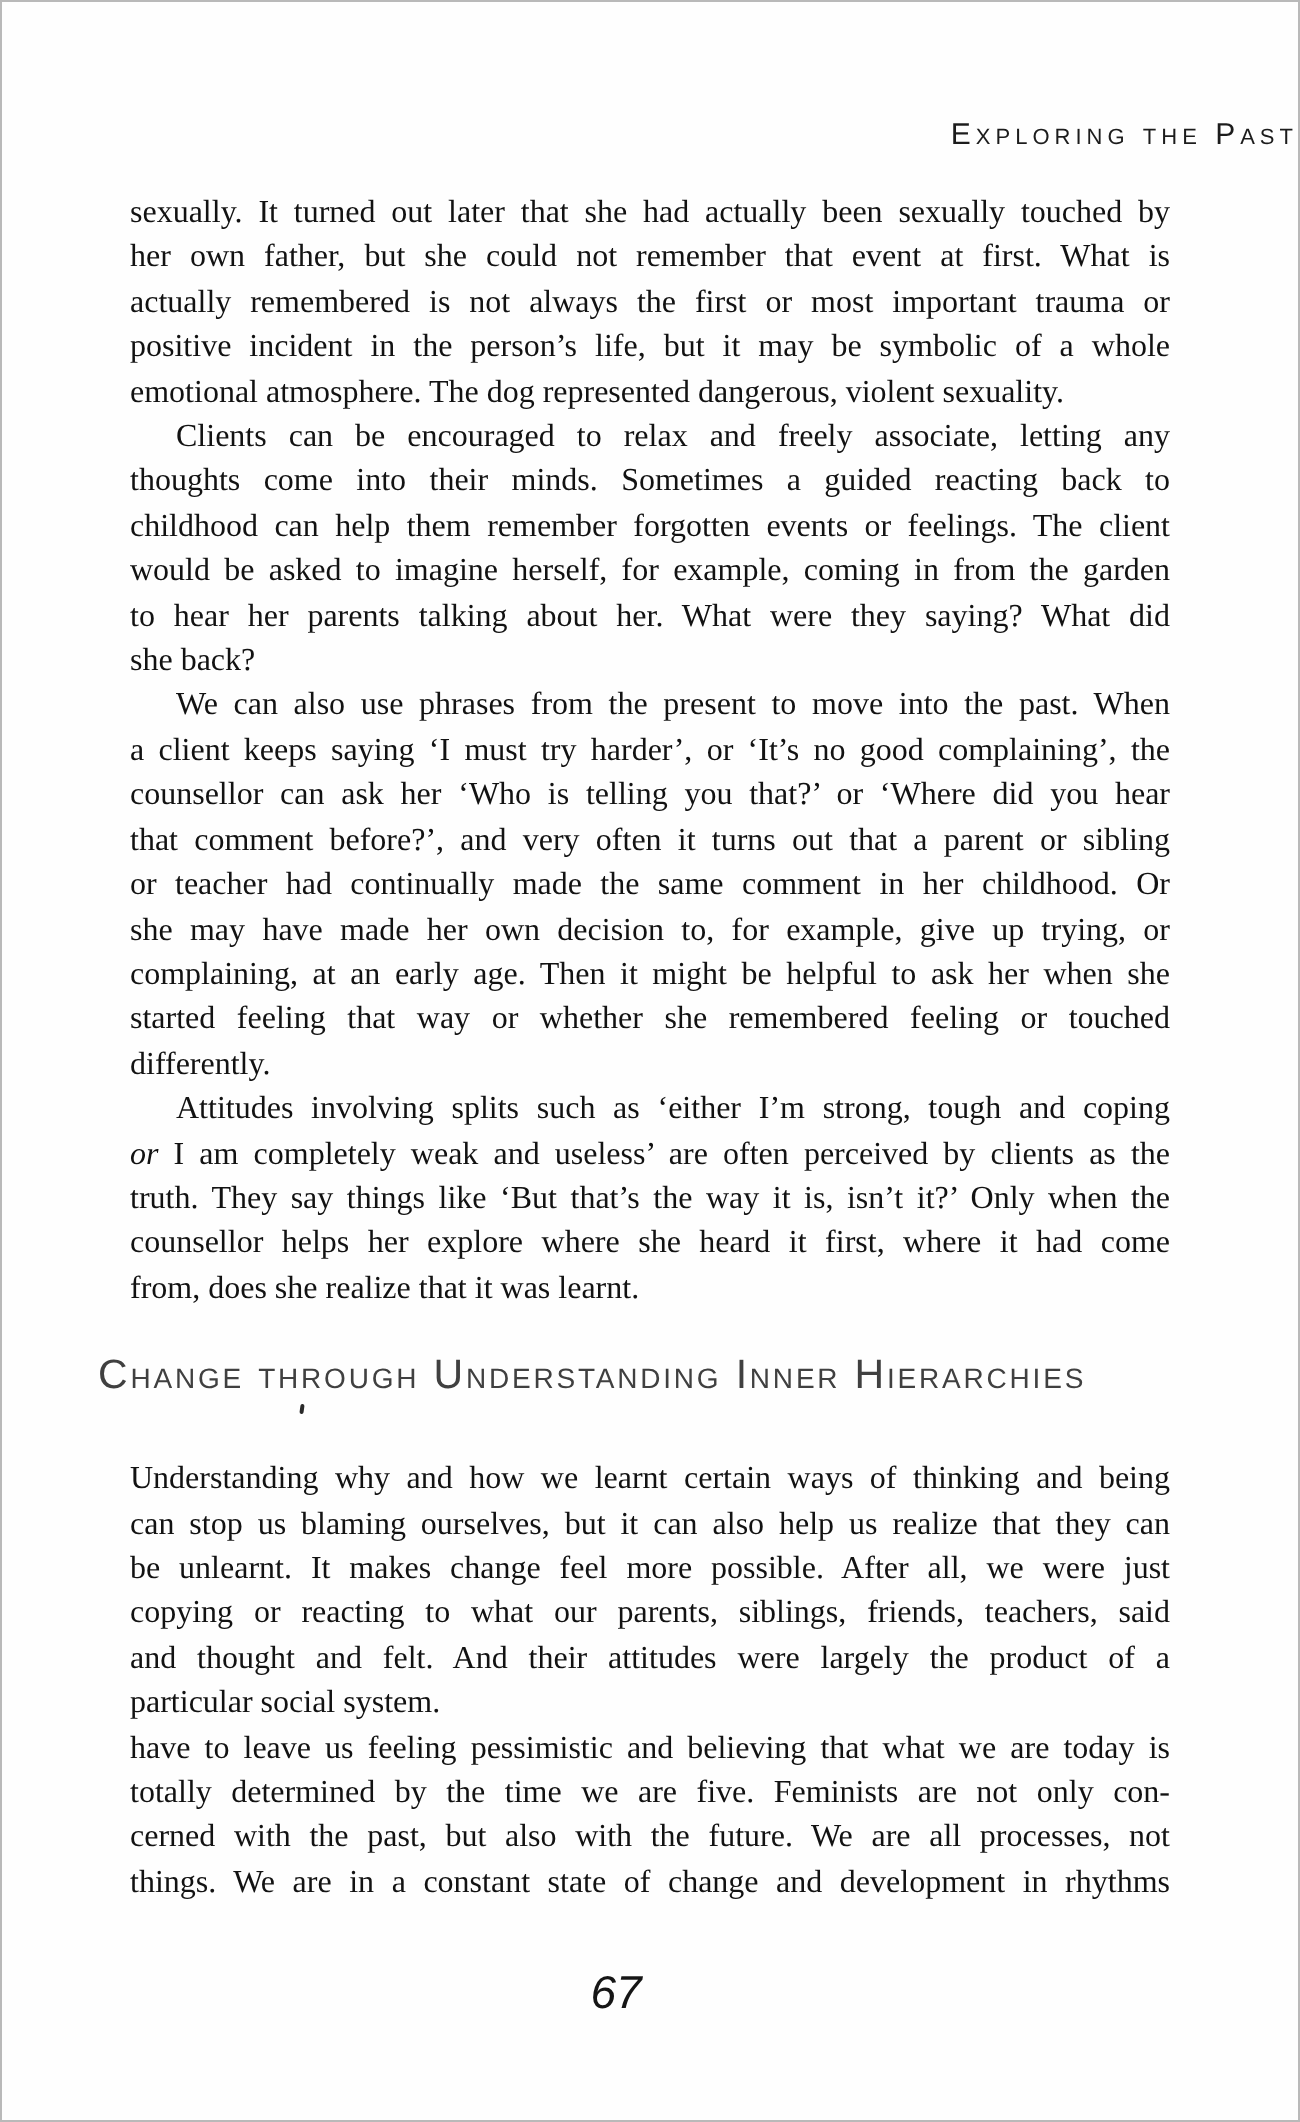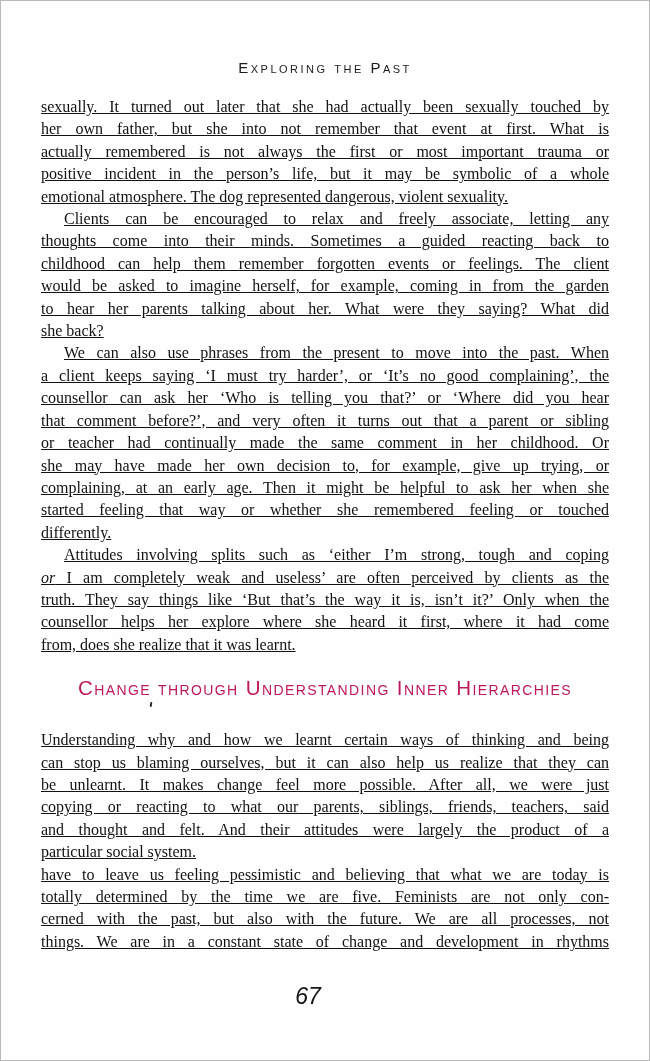--- a/index.html
+++ b/index.html
@@ -13,31 +13,30 @@
     height: 1059px;
     border: 1px solid #b9b9b9;
     background: #fefefe;
     color: #121212;
     font-family: "Liberation Serif", "DejaVu Serif", serif;
     overflow: hidden;
     box-sizing: content-box;
   }
   .running-header {
     margin-top: 58px;
-    text-align: center;
+    text-align: right;
     font-family: "Liberation Sans", "DejaVu Sans", sans-serif;
     font-variant: small-caps;
     font-size: 15px;
     letter-spacing: 2.5px;
     color: #1c1c1c;
     height: 20px;
   }
   .body-text {
-    margin: 0 40px;
-    text-decoration: underline;
+    margin: 0 64px;
   }
   .body-text.first {
     margin-top: 17px;
   }
   .paragraph {
     margin: 0;
   }
   .line {
     font-size: 16px;
     line-height: 22.4px;
@@ -56,27 +55,27 @@
   .line em {
     font-style: italic;
   }
   .heading-wrap {
     position: relative;
     margin: 20px 48px 25px 48px;
     height: 28px;
   }
   .section-heading {
     margin: 0;
-    text-align: center;
+    text-align: left;
     font-family: "Liberation Sans", "DejaVu Sans", sans-serif;
     font-variant: small-caps;
     font-weight: normal;
     font-size: 20.5px;
     letter-spacing: 1.4px;
-    color: #be185d;
+    color: #404040;
     white-space: nowrap;
   }
   .artifact {
     position: absolute;
     left: 101px;
     top: 26px;
     width: 2px;
     height: 5px;
     background: #2a2a2a;
     border-radius: 1px;
@@ -96,21 +95,21 @@
 </style>
 </head>
 <body>
 
 <div class="page">
   <div class="running-header">Exploring the Past</div>
 
   <div class="body-text first">
       <div class="paragraph">
         <div class="line">sexually. It turned out later that she had actually been sexually touched by</div>
-        <div class="line">her own father, but she into not remember that event at first. What is</div>
+        <div class="line">her own father, but she could not remember that event at first. What is</div>
         <div class="line">actually remembered is not always the first or most important trauma or</div>
         <div class="line">positive incident in the person’s life, but it may be symbolic of a whole</div>
         <div class="line line-end">emotional atmosphere. The dog represented dangerous, violent sexuality.</div>
       </div>
       <div class="paragraph">
         <div class="line indent">Clients can be encouraged to relax and freely associate, letting any</div>
         <div class="line">thoughts come into their minds. Sometimes a guided reacting back to</div>
         <div class="line">childhood can help them remember forgotten events or feelings. The client</div>
         <div class="line">would be asked to imagine herself, for example, coming in from the garden</div>
         <div class="line">to hear her parents talking about her. What were they saying? What did</div>

